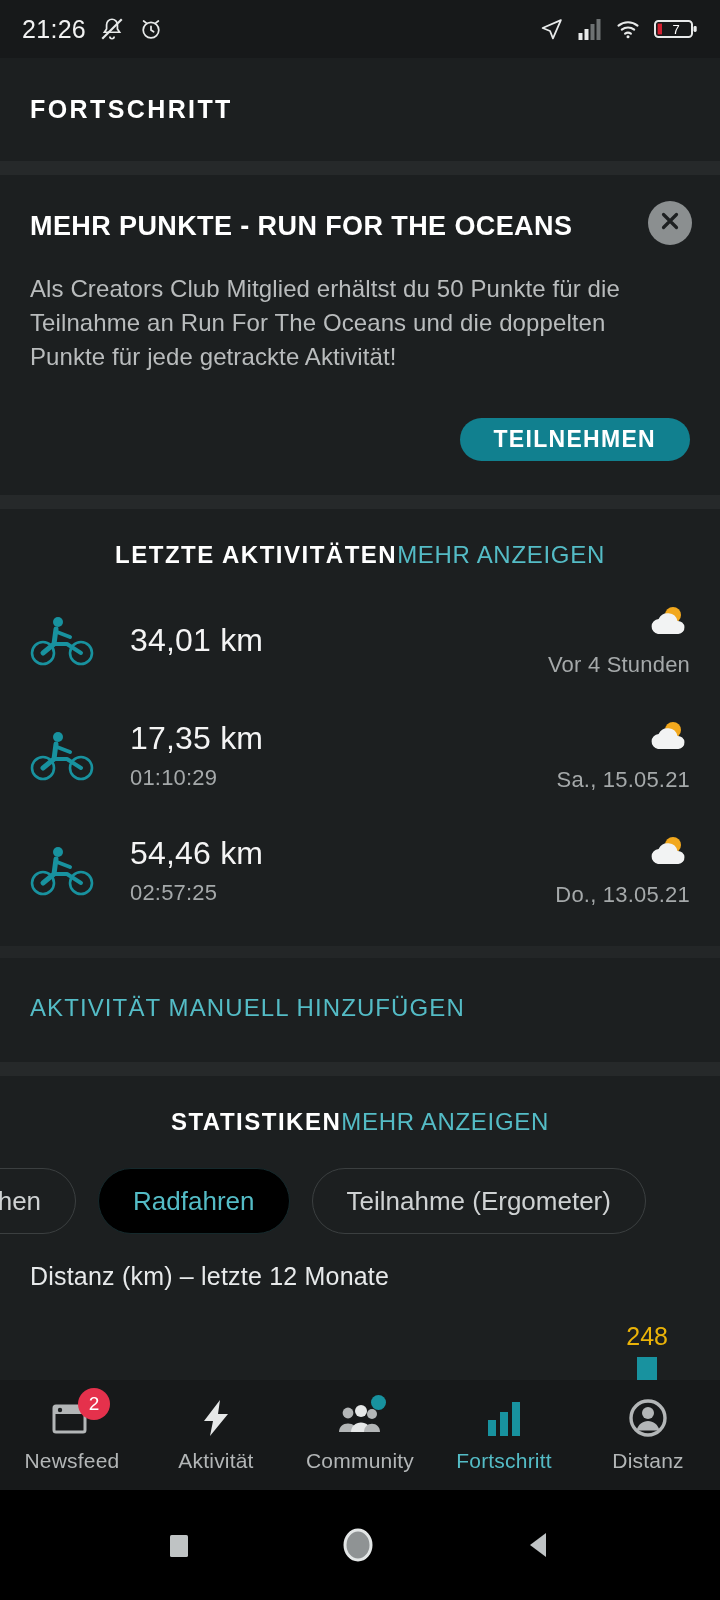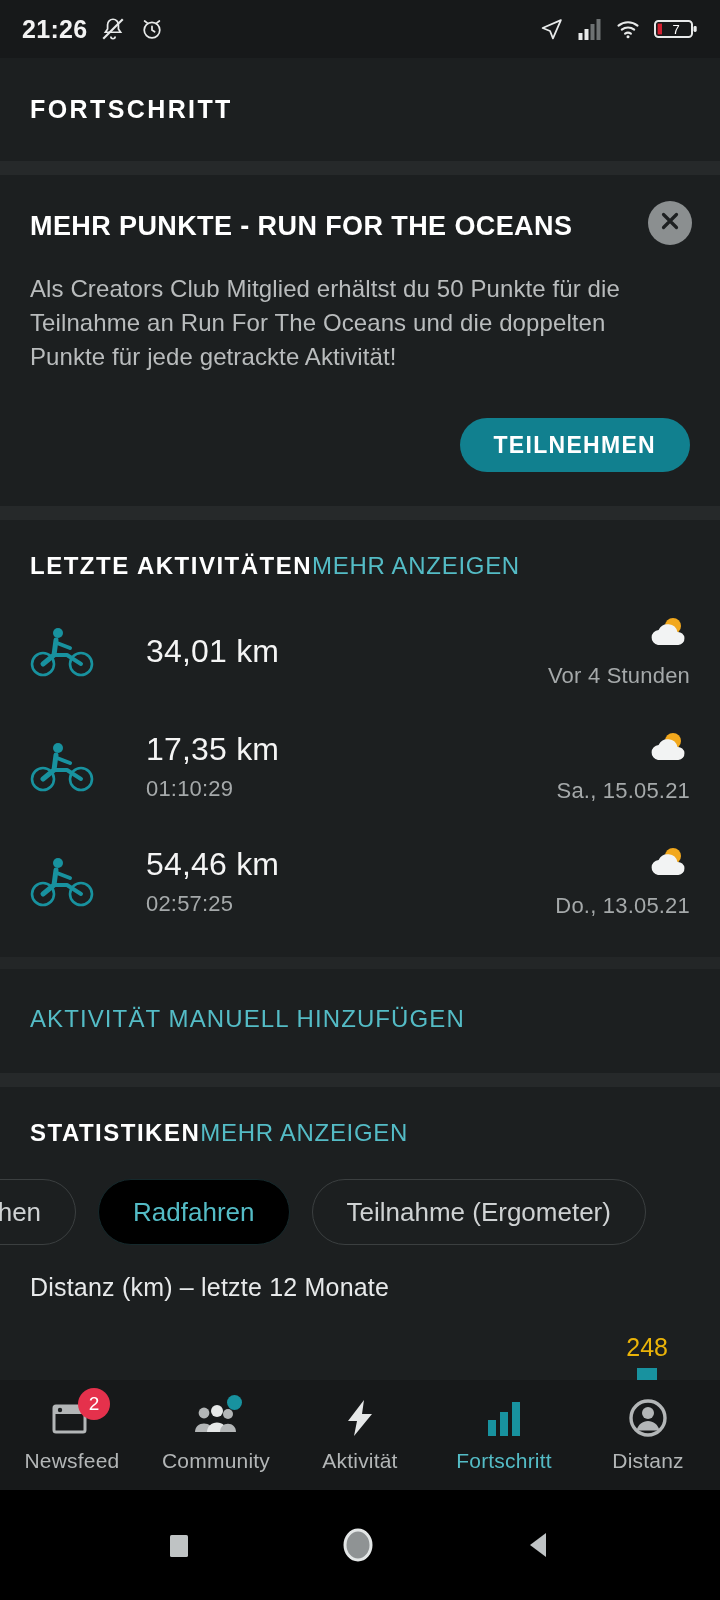--- a/index.html
+++ b/index.html
@@ -10,21 +10,21 @@
     -webkit-font-smoothing:antialiased;
   }
   .screen{ width:720px; height:1600px; position:relative; background:#17191a; }
 
   
   .statusbar{
     height:58px; background:#17191a; display:flex; align-items:center;
     padding:0 22px; justify-content:space-between;
   }
   .sb-left{ display:flex; align-items:center; gap:13px; }
-  .sb-clock{ color:#f2f2f2; font-size:25px; font-weight:bold; letter-spacing:.3px; }
+  .sb-clock{ color:#f2f2f2; font-size:25px; font-weight:normal; letter-spacing:.3px; }
   .sb-right{ display:flex; align-items:center; gap:13px; }
   .ico{ display:inline-flex; align-items:center; justify-content:center; }
 
   
   .appbar{ height:103px; background:#1c1f20; display:flex; align-items:center; padding:0 30px; }
   .appbar-title{ color:#ffffff; font-size:25px; font-weight:bold; letter-spacing:2.4px; }
 
   .gap{ height:14px; background:#26292a; }
 
   
@@ -39,36 +39,36 @@
     width:44px; height:44px; border-radius:50%;
     background:#8b8f90; display:flex; align-items:center; justify-content:center;
   }
   .promo-body{
     margin-top:30px; color:#b9bcbd; font-size:24px; line-height:1.42;
     max-width:630px; letter-spacing:.1px;
   }
   .promo-actions{ margin-top:44px; display:flex; justify-content:flex-end; }
   .btn-primary{
     background:#11808f; color:#ffffff; border:none; border-radius:34px;
-    padding:0 34px; height:54px; font-size:23px; font-weight:bold; letter-spacing:1.3px;
+    padding:0 34px; height:43px; font-size:23px; font-weight:bold; letter-spacing:1.3px;
     font-family:"Liberation Sans", sans-serif; cursor:pointer;
   }
 
   
   .sec-head{
-    display:flex; align-items:baseline; justify-content:flex-start;
+    display:flex; align-items:baseline; justify-content:center;
     padding:32px 30px 8px 30px;
   }
   .sec-title{ color:#ffffff; font-size:24px; font-weight:bold; letter-spacing:1.5px; }
   .sec-link{ color:#54bcc6; font-size:24px; letter-spacing:.7px; cursor:pointer; }
 
   
   .act-list{ padding:6px 30px 0 30px; }
   .act-row{
-    display:flex; align-items:center; height:115px; gap:16px;
+    display:flex; align-items:center; height:115px; gap:0;
   }
   .act-icon{ width:100px; flex:0 0 100px; display:flex; align-items:center; }
   .act-main{ flex:1 1 auto; }
   .act-dist{ color:#f4f4f4; font-size:32px; letter-spacing:.2px; }
   .act-dur{ color:#a5a9aa; font-size:22px; margin-top:8px; letter-spacing:.2px; }
   .act-right{ text-align:right; display:flex; flex-direction:column; align-items:flex-end;margin-left:30px; }
   .act-when{ color:#a5a9aa; font-size:22px; margin-top:10px; letter-spacing:.2px; }
 
   .act-add{
     padding:36px 30px 40px 30px;
@@ -331,42 +331,42 @@
           <rect x="2" y="5" width="31" height="8" fill="#b3b6b7"></rect>
           <circle cx="8" cy="9" r="2.2" fill="#1c1f20"></circle>
         </svg>
         <span class="badge">2</span>
       </div>
       <span class="nav-label">Newsfeed</span>
     </div>
 
     <div class="nav-item">
       <div class="nav-iconbox">
+        <svg width="32" height="40" viewBox="0 0 32 40">
+            <path d="M20 2 4 23h9l-3 15L28 16h-10z" fill="#e6e8e8"></path>
+          </svg>
+      </div>
+      <span class="nav-label">Aktivität</span>
+    </div>
+
+    <div class="nav-item">
+      <div class="nav-iconbox">
         <svg width="44" height="34" viewBox="0 0 44 34">
           <circle cx="10" cy="12" r="5.4" fill="#b3b6b7"></circle>
           <path d="M1 31c0-5.2 4-8.6 9-8.6s9 3.4 9 8.6z" fill="#b3b6b7"></path>
           <circle cx="23" cy="10" r="6" fill="#e6e8e8"></circle>
           <path d="M13 31c0-5.8 4.5-9.6 10-9.6s10 3.8 10 9.6z" fill="#e6e8e8"></path>
           <circle cx="34" cy="13" r="5" fill="#b3b6b7"></circle>
           <path d="M26 31c0-5 3.6-8.2 8-8.2s8 3.2 8 8.2z" fill="#b3b6b7"></path>
         </svg>
         <span class="dot"></span>
       </div>
       <span class="nav-label">Community</span>
     </div>
 
-    <div class="nav-item">
-      <div class="nav-iconbox">
-        <svg width="32" height="40" viewBox="0 0 32 40">
-            <path d="M20 2 4 23h9l-3 15L28 16h-10z" fill="#e6e8e8"></path>
-          </svg>
-      </div>
-      <span class="nav-label">Aktivität</span>
-    </div>
-
     <div class="nav-item active">
       <div class="nav-iconbox">
         <svg width="40" height="40" viewBox="0 0 40 40">
           <rect x="4" y="22" width="8" height="16" fill="#18929f"></rect>
           <rect x="16" y="14" width="8" height="24" fill="#18929f"></rect>
           <rect x="28" y="4" width="8" height="34" fill="#18929f"></rect>
         </svg>
       </div>
       <span class="nav-label">Fortschritt</span>
     </div>

